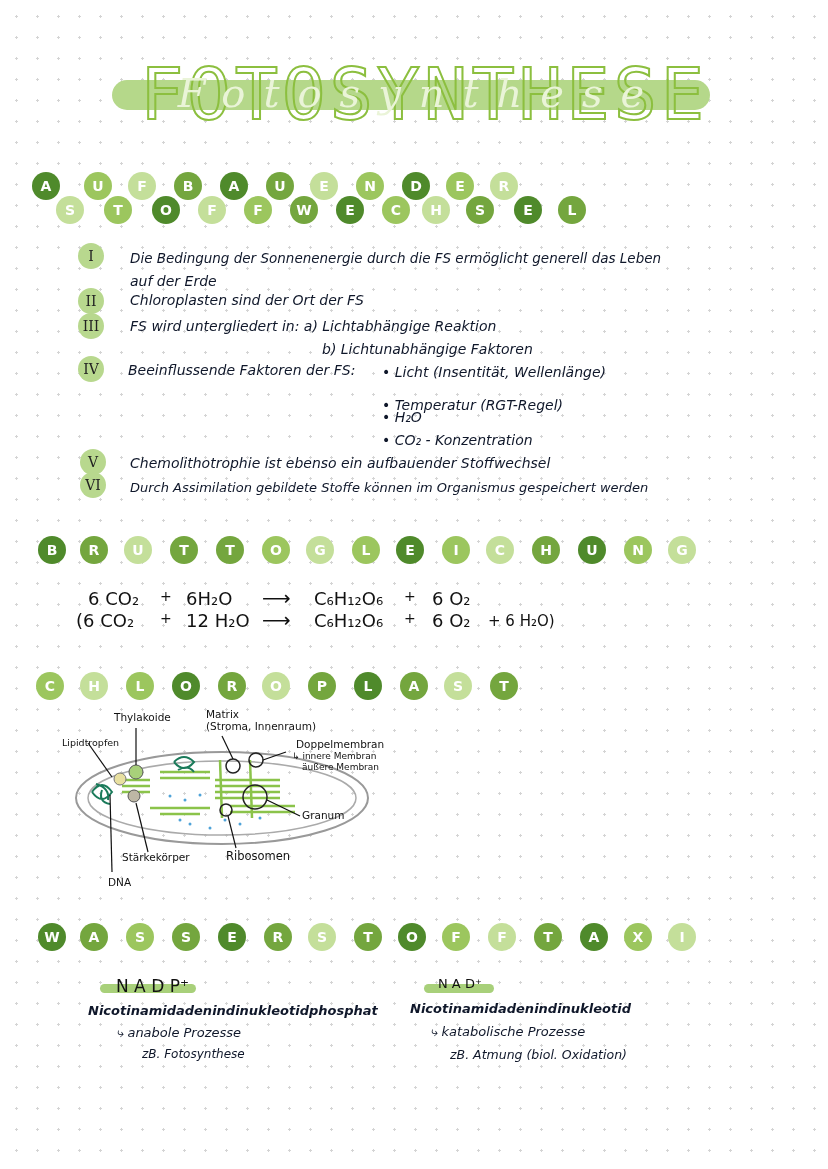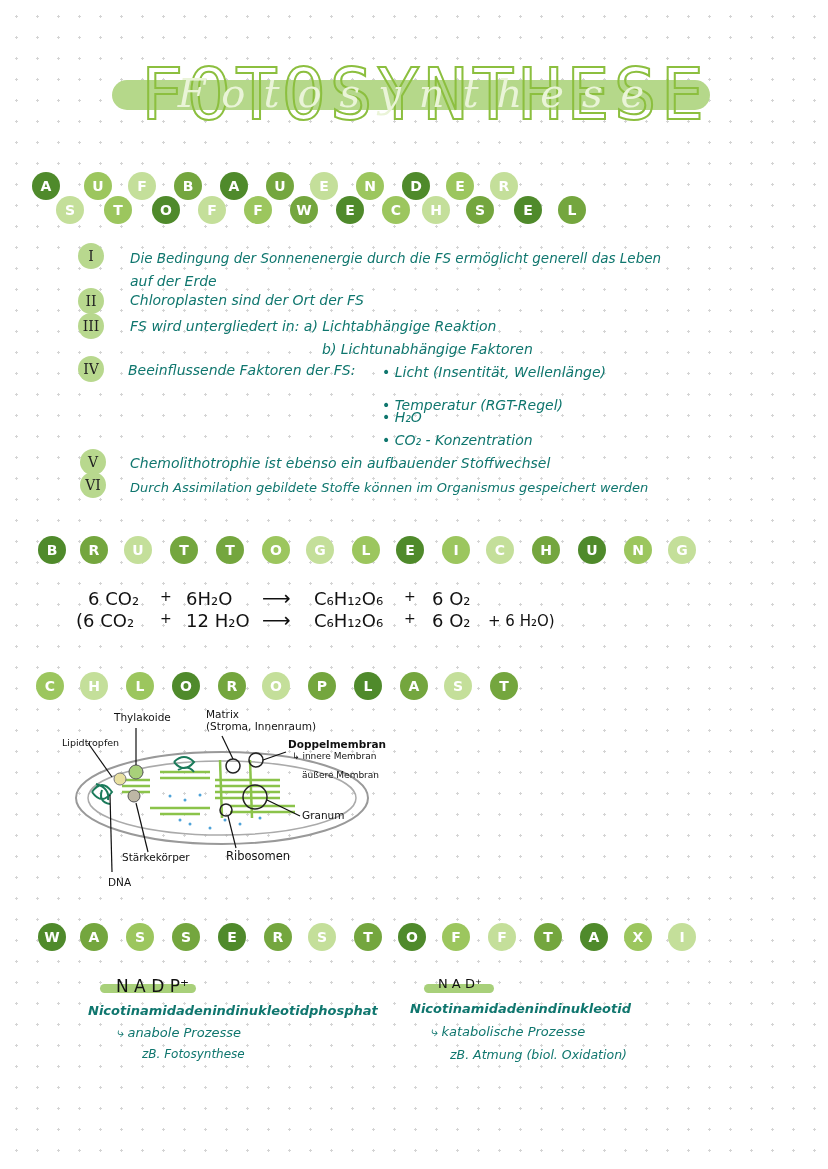--- a/index.html
+++ b/index.html
@@ -22,21 +22,21 @@
   
   .circ { position:absolute; width:28px; height:28px; border-radius:50%; display:flex; align-items:center; justify-content:center; font-family:"DejaVu Sans", sans-serif; font-weight:bold; font-size:14px; color:#fff; }
   .c1 { background:#4f8a2b; }
   .c2 { background:#74a63e; }
   .c3 { background:#9cc65e; }
   .c4 { background:#c4df9a; }
 
   
   .roman { position:absolute; width:26px; height:26px; border-radius:50%; background:#b8d88e; display:flex; align-items:center; justify-content:center; font-family:"DejaVu Serif", serif; font-size:14px; color:#222; }
 
-  .line { position:absolute; font-size:14px; font-family:"DejaVu Sans", sans-serif; font-style:italic; color:#0f766e; white-space:nowrap; }
+  .line { position:absolute; font-size:14px; font-family:"DejaVu Sans", sans-serif; font-style:italic; color:#0f172a; white-space:nowrap; }
 
   .eq { position:absolute; font-size:18px; font-family:"DejaVu Sans", sans-serif; color:#111; white-space:nowrap; }
 
   .lab { position:absolute; font-size:10.5px; font-family:"DejaVu Sans", sans-serif; color:#111; white-space:nowrap; }
 
   .nad-pill { position:absolute; height:9px; border-radius:5px; background:#a8d07a; }
 </style>
 </head>
 <body>
 
@@ -205,23 +205,23 @@
     <line x1="178" y1="116" x2="186" y2="148"></line>
     <line x1="86" y1="103" x2="98" y2="152"></line>
     <line x1="60" y1="95" x2="62" y2="172"></line>
   </g>
 </svg>
 
 <div class="lab" style="left:114px;top:711px;">Thylakoide</div>
 <div class="lab" style="left:206px;top:708px;">Matrix</div>
 <div class="lab" style="left:206px;top:720px;">(Stroma, Innenraum)</div>
 <div class="lab" style="left:62px;top:737px;font-size:9.5px;">Lipidtropfen</div>
-<div class="lab" style="left:288px;top:738px;font-weight:bold;">Doppelmembran</div>
+<div class="lab" style="left:296px;top:738px;">Doppelmembran</div>
 <div class="lab" style="left:292px;top:751px;font-size:9px;">↳ innere Membran</div>
-<div class="lab" style="left:302px;top:762px;font-size:9px;margin-top:8px;">äußere Membran</div>
+<div class="lab" style="left:302px;top:762px;font-size:9px;">äußere Membran</div>
 <div class="lab" style="left:302px;top:809px;">Granum</div>
 <div class="lab" style="left:226px;top:849px;font-size:11.5px;">Ribosomen</div>
 <div class="lab" style="left:122px;top:851px;">Stärkekörper</div>
 <div class="lab" style="left:108px;top:876px;">DNA</div>
 
 <div>
   <div class="circ c1" style="left:38px;top:923px;">W</div>
   <div class="circ c2" style="left:80px;top:923px;">A</div>
   <div class="circ c3" style="left:126px;top:923px;">S</div>
   <div class="circ c2" style="left:172px;top:923px;">S</div>

